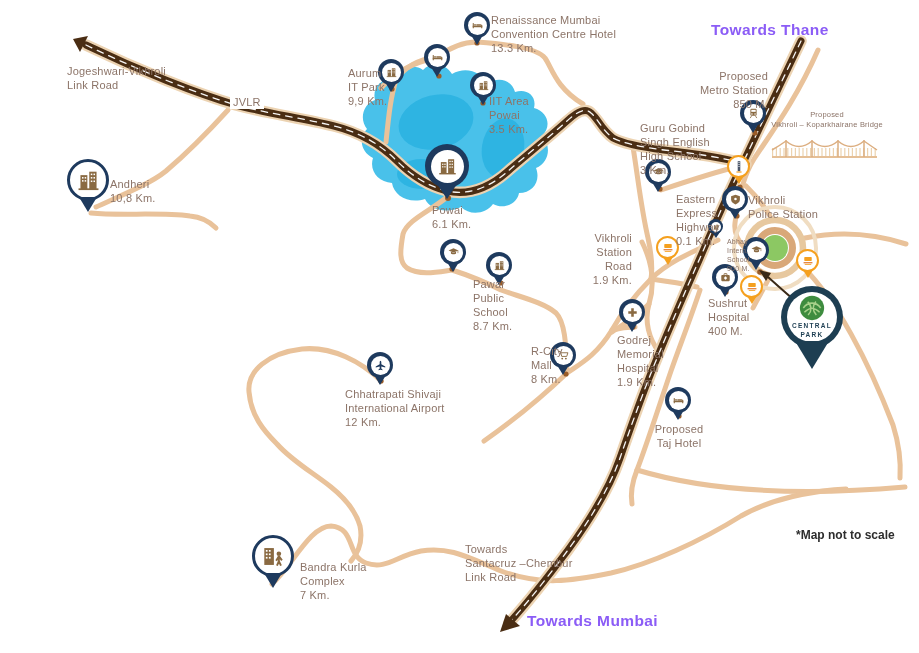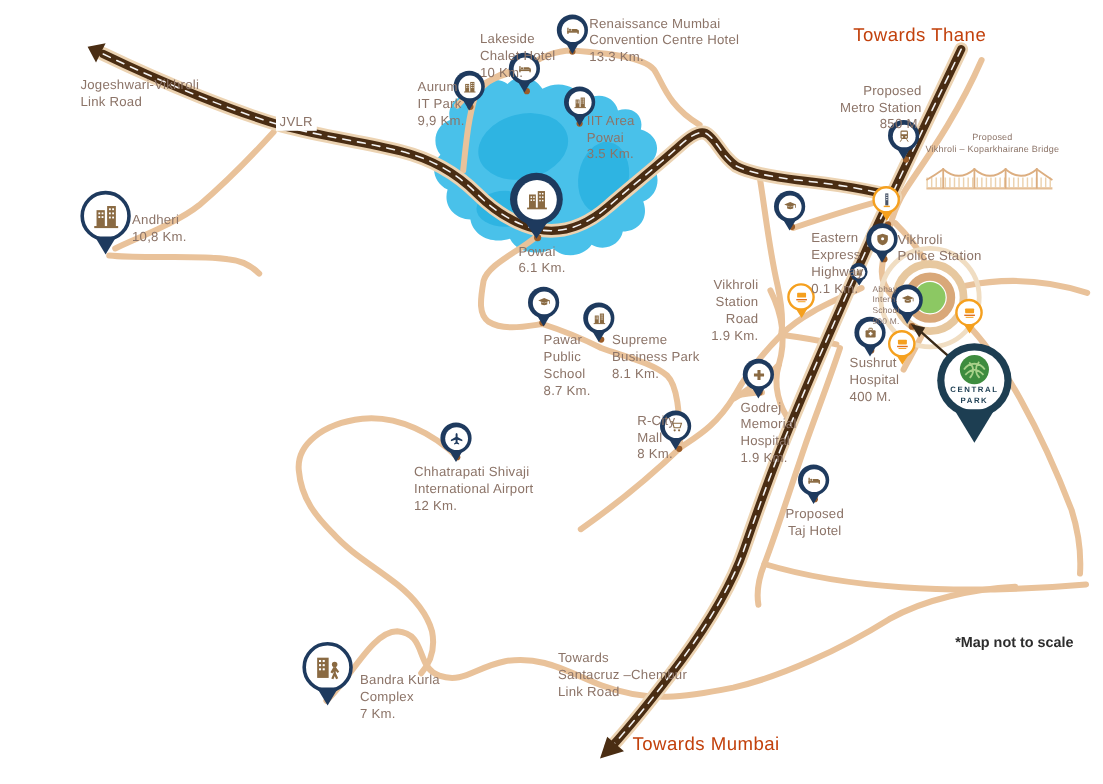--- a/index.html
+++ b/index.html
@@ -1,21 +1,21 @@
 <!DOCTYPE html>
 <html><head>
 <meta charset="utf-8">
 <style>
   html,body{margin:0;padding:0;background:#fff;}
   #map{position:relative;width:919px;height:653px;background:#fff;overflow:hidden;
        font-family:"Liberation Sans",sans-serif;}
   #roads{position:absolute;left:0;top:0;z-index:0;}
   .lbl{position:absolute;font-size:11px;line-height:1.28;color:#8c7468;
        white-space:pre-line;letter-spacing:.2px;z-index:3;}
-  .dir{position:absolute;font-size:15.5px;font-weight:400;color:#c2410c;
+  .dir{position:absolute;font-size:15.5px;font-weight:700;color:#8b5cf6;
        letter-spacing:.4px;z-index:3;white-space:nowrap;}
   .note{position:absolute;font-size:12px;font-weight:bold;color:#2d2d2d;z-index:3;}
   .pin{position:absolute;display:flex;flex-direction:column;align-items:center;z-index:2;}
   .head{border-radius:50%;background:#1e3a5e;display:flex;align-items:center;
         justify-content:center;box-sizing:border-box;}
   .inner{background:#fff;border-radius:50%;display:flex;align-items:center;
          justify-content:center;}
   .tail{width:0;height:0;}
   .sm .head{width:26px;height:26px}
   .sm .inner{width:19px;height:19px}
@@ -474,41 +474,42 @@
     <div class="cp-name">CENTRAL</div>
     <div class="cp-name">PARK</div>
   </div>
       </div>
       <div class="tail"></div>
 </div>
 
 <div class="lbl" style="left:67px;top:64px">Jogeshwari-Vikhroli
 Link Road</div>
 <div class="lbl jvlr-bg" style="left:230px;top:95px;font-size:11px">JVLR</div>
-<div class="lbl" style="left:400px;top:26px">Lakeside
-Chalet Hotel
-10 Km.</div>
 <div class="lbl" style="left:491px;top:13px">Renaissance Mumbai
 Convention Centre Hotel
 13.3 Km.</div>
 <div class="lbl" style="left:348px;top:66px">Aurum
 IT Park
 9,9 Km.</div>
 <div class="lbl" style="left:489px;top:94px">IIT Area
 Powai
 3.5 Km.</div>
 <div class="lbl" style="left:110px;top:177px">Andheri
 10,8 Km.</div>
 <div class="lbl" style="left:432px;top:203px">Powai
 6.1 Km.</div>
 <div class="lbl" style="left:688px;top:69px;width:80px;text-align:right">Proposed
 Metro Station
 850 M.</div>
 <div class="lbl" style="left:768px;top:110px;width:118px;text-align:center;font-size:7.5px">Proposed
 Vikhroli – Koparkhairane Bridge</div>
+<div class="lbl" style="left:640px;top:121px">Guru Gobind
+Singh English
+High School
+3 Km.</div>
 <div class="lbl" style="left:676px;top:192px">Eastern
 Express
 Highway
 0.1 Km.</div>
 <div class="lbl" style="left:748px;top:193px">Vikhroli
 Police Station</div>
 <div class="lbl" style="left:727px;top:237px;font-size:7px;line-height:1.3">Abhay
 Intern.
 School
 900 M.</div>
@@ -519,27 +520,24 @@
 Station
 Road
 1.9 Km.</div>
 <div class="lbl" style="left:617px;top:333px">Godrej
 Memorial
 Hospital
 1.9 Km.</div>
 <div class="lbl" style="left:531px;top:344px">R-City
 Mall
 8 Km.</div>
-<div class="lbl" style="left:453px;top:277px">Pawar
+<div class="lbl" style="left:473px;top:277px">Pawar
 Public
 School
 8.7 Km.</div>
-<div class="lbl" style="left:510px;top:277px">Supreme
-Business Park
-8.1 Km.</div>
 <div class="lbl" style="left:345px;top:387px">Chhatrapati Shivaji
 International Airport
 12 Km.</div>
 <div class="lbl" style="left:648px;top:422px;width:62px;text-align:center">Proposed
 Taj Hotel</div>
 <div class="lbl" style="left:300px;top:560px">Bandra Kurla
 Complex
 7 Km.</div>
 <div class="lbl" style="left:465px;top:542px">Towards
 Santacruz –Chembur

